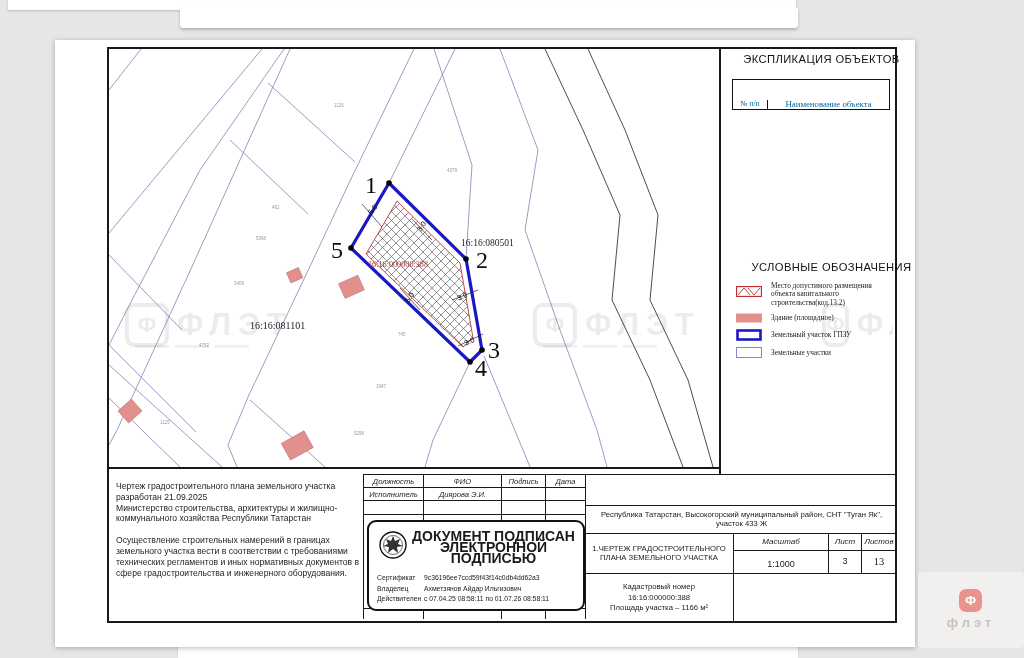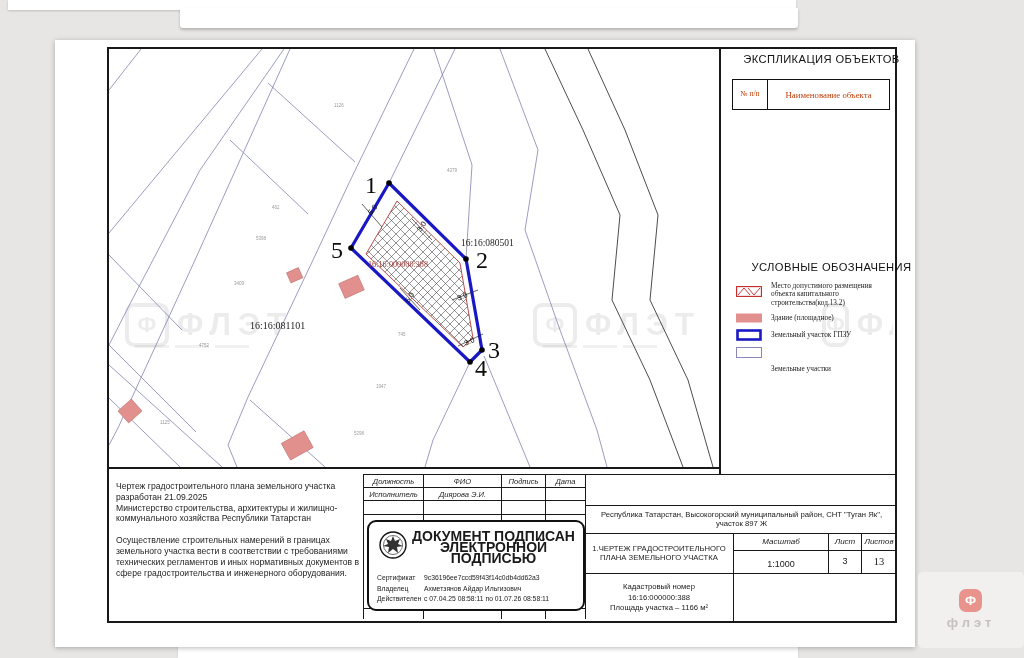--- a/index.html
+++ b/index.html
@@ -21,21 +21,21 @@
   .cell{position:absolute;display:flex;align-items:center;justify-content:center;text-align:center;color:#1a1a1a;}
   .ital{font-style:italic;}
   
   .stamp{left:367px;top:520px;width:214px;height:87px;border:2px solid #111;border-radius:9px;background:#fff;z-index:6;}
   .stamp-title{position:absolute;left:42px;top:9px;width:165px;text-align:center;font-size:14px;font-weight:600;line-height:11px;color:#1a1a1a;}
   .stamp-rows{position:absolute;left:8px;top:51px;width:200px;font-size:6.8px;color:#1a1a1a;line-height:10.5px;}
   .stamp-row{display:flex;}
   .stamp-row .lbl{width:47px;}
   
   .panel-title{font-size:11.2px;letter-spacing:.4px;color:#111;text-align:center;}
-  .expl-table{left:732px;top:79px;width:156px;height:29px;border:1.2px solid #111;display:flex;font-family:"Liberation Serif",serif;color:#c2410c;}
+  .expl-table{left:732px;top:79px;width:156px;height:29px;border:1.2px solid #111;display:flex;font-family:"Liberation Serif",serif;color:#0369a1;align-items:flex-end;}
   .expl-c1{width:34px;border-right:1.2px solid #111;display:flex;align-items:center;justify-content:center;text-align:center;font-size:7.6px;line-height:8.6px;}
   .expl-c2{flex:1;display:flex;align-items:center;justify-content:center;font-size:8.8px;}
   .legend{left:736px;top:282px;width:158px;}
   .leg-item{display:flex;margin-bottom:6px;}
   .leg-sym{width:26px;flex:0 0 26px;margin-right:9px;}
   .leg-txt{font-family:"Liberation Serif",serif;font-size:7.3px;line-height:8.4px;color:#1a1a1a;}
   
   .tb-num{left:586px;top:474px;width:311px;height:31px;font-weight:bold;font-size:10px;}
   .tb-addr{left:590px;top:505px;width:303px;height:28px;font-size:7.7px;line-height:9.3px;}
   .tb-sheettitle{left:592px;top:533px;width:134px;height:40px;font-size:7.7px;line-height:9.5px;}
@@ -223,21 +223,21 @@
           </svg>
         </span>
       <span class="leg-txt" style="margin-top:2px;">Земельный участок ГПЗУ</span>
     </div>
     <div class="leg-item">
       <span class="leg-sym">
           <svg width="26" height="11" viewBox="0 0 26 11">
             <rect x="0.5" y="0.5" width="25" height="10" fill="#fff" stroke="#8888bb" stroke-width="1"></rect>
           </svg>
         </span>
-      <span class="leg-txt" style="margin-top:18px;">Земельные участки</span>
+      <span class="leg-txt" style="margin-top:2px;">Земельные участки</span>
     </div>
   </div>
 
   <div class="abs notes">
     <div>Чертеж градостроительного плана земельного участка разработан 21.09.2025</div>
     <div>Министерство строительства, архитектуры и жилищно-коммунального хозяйства Республики Татарстан</div>
     <div class="para3">Осуществление строительных намерений в границах земельного участка вести в соответствии с требованиями технических регламентов и иных нормативных документов в сфере градостроительства и инженерного оборудования.</div>
   </div>
 
   <div class="abs vline" style="left:423px;top:474px;width:1px;height:145px;"></div>
@@ -284,21 +284,21 @@
   </div>
 
   <div class="abs hline" style="left:585px;top:505px;width:312px;height:1px;"></div>
   <div class="abs hline" style="left:585px;top:533px;width:312px;height:1px;"></div>
   <div class="abs hline" style="left:733px;top:550px;width:164px;height:1px;"></div>
   <div class="abs hline" style="left:585px;top:573px;width:312px;height:1px;"></div>
   <div class="abs vline" style="left:733px;top:533px;width:1px;height:88px;"></div>
   <div class="abs vline" style="left:828px;top:533px;width:1px;height:40px;"></div>
   <div class="abs vline" style="left:861px;top:533px;width:1px;height:40px;"></div>
 
-  <div class="abs cell tb-addr">Республика Татарстан, Высокогорский муниципальный район, СНТ  "Туган Як", участок 897 Ж</div>
+  <div class="abs cell tb-addr">Республика Татарстан, Высокогорский муниципальный район, СНТ  "Туган Як", участок 433 Ж</div>
   <div class="abs cell tb-sheettitle">1.ЧЕРТЕЖ ГРАДОСТРОИТЕЛЬНОГО ПЛАНА ЗЕМЕЛЬНОГО УЧАСТКА</div>
   <div class="abs cell tb-hdr" style="left:734px;top:534px;width:94px;height:15px;">Масштаб</div>
   <div class="abs cell tb-hdr" style="left:829px;top:534px;width:32px;height:15px;">Лист</div>
   <div class="abs cell tb-hdr" style="left:862px;top:534px;width:34px;height:15px;">Листов</div>
   <div class="abs cell tb-val" style="left:734px;top:550px;width:94px;height:28px;">1:1000</div>
   <div class="abs cell tb-val" style="left:829px;top:550px;width:32px;height:22px;">3</div>
   <div class="abs cell tb-val" style="left:862px;top:550px;width:34px;height:22px;font-family:'Liberation Serif',serif;font-size:10.5px;text-align:center;">13</div>
   <div class="abs cell tb-cad">
     <div>Кадастровый номер</div>
     <div>16:16:000000:388</div>

